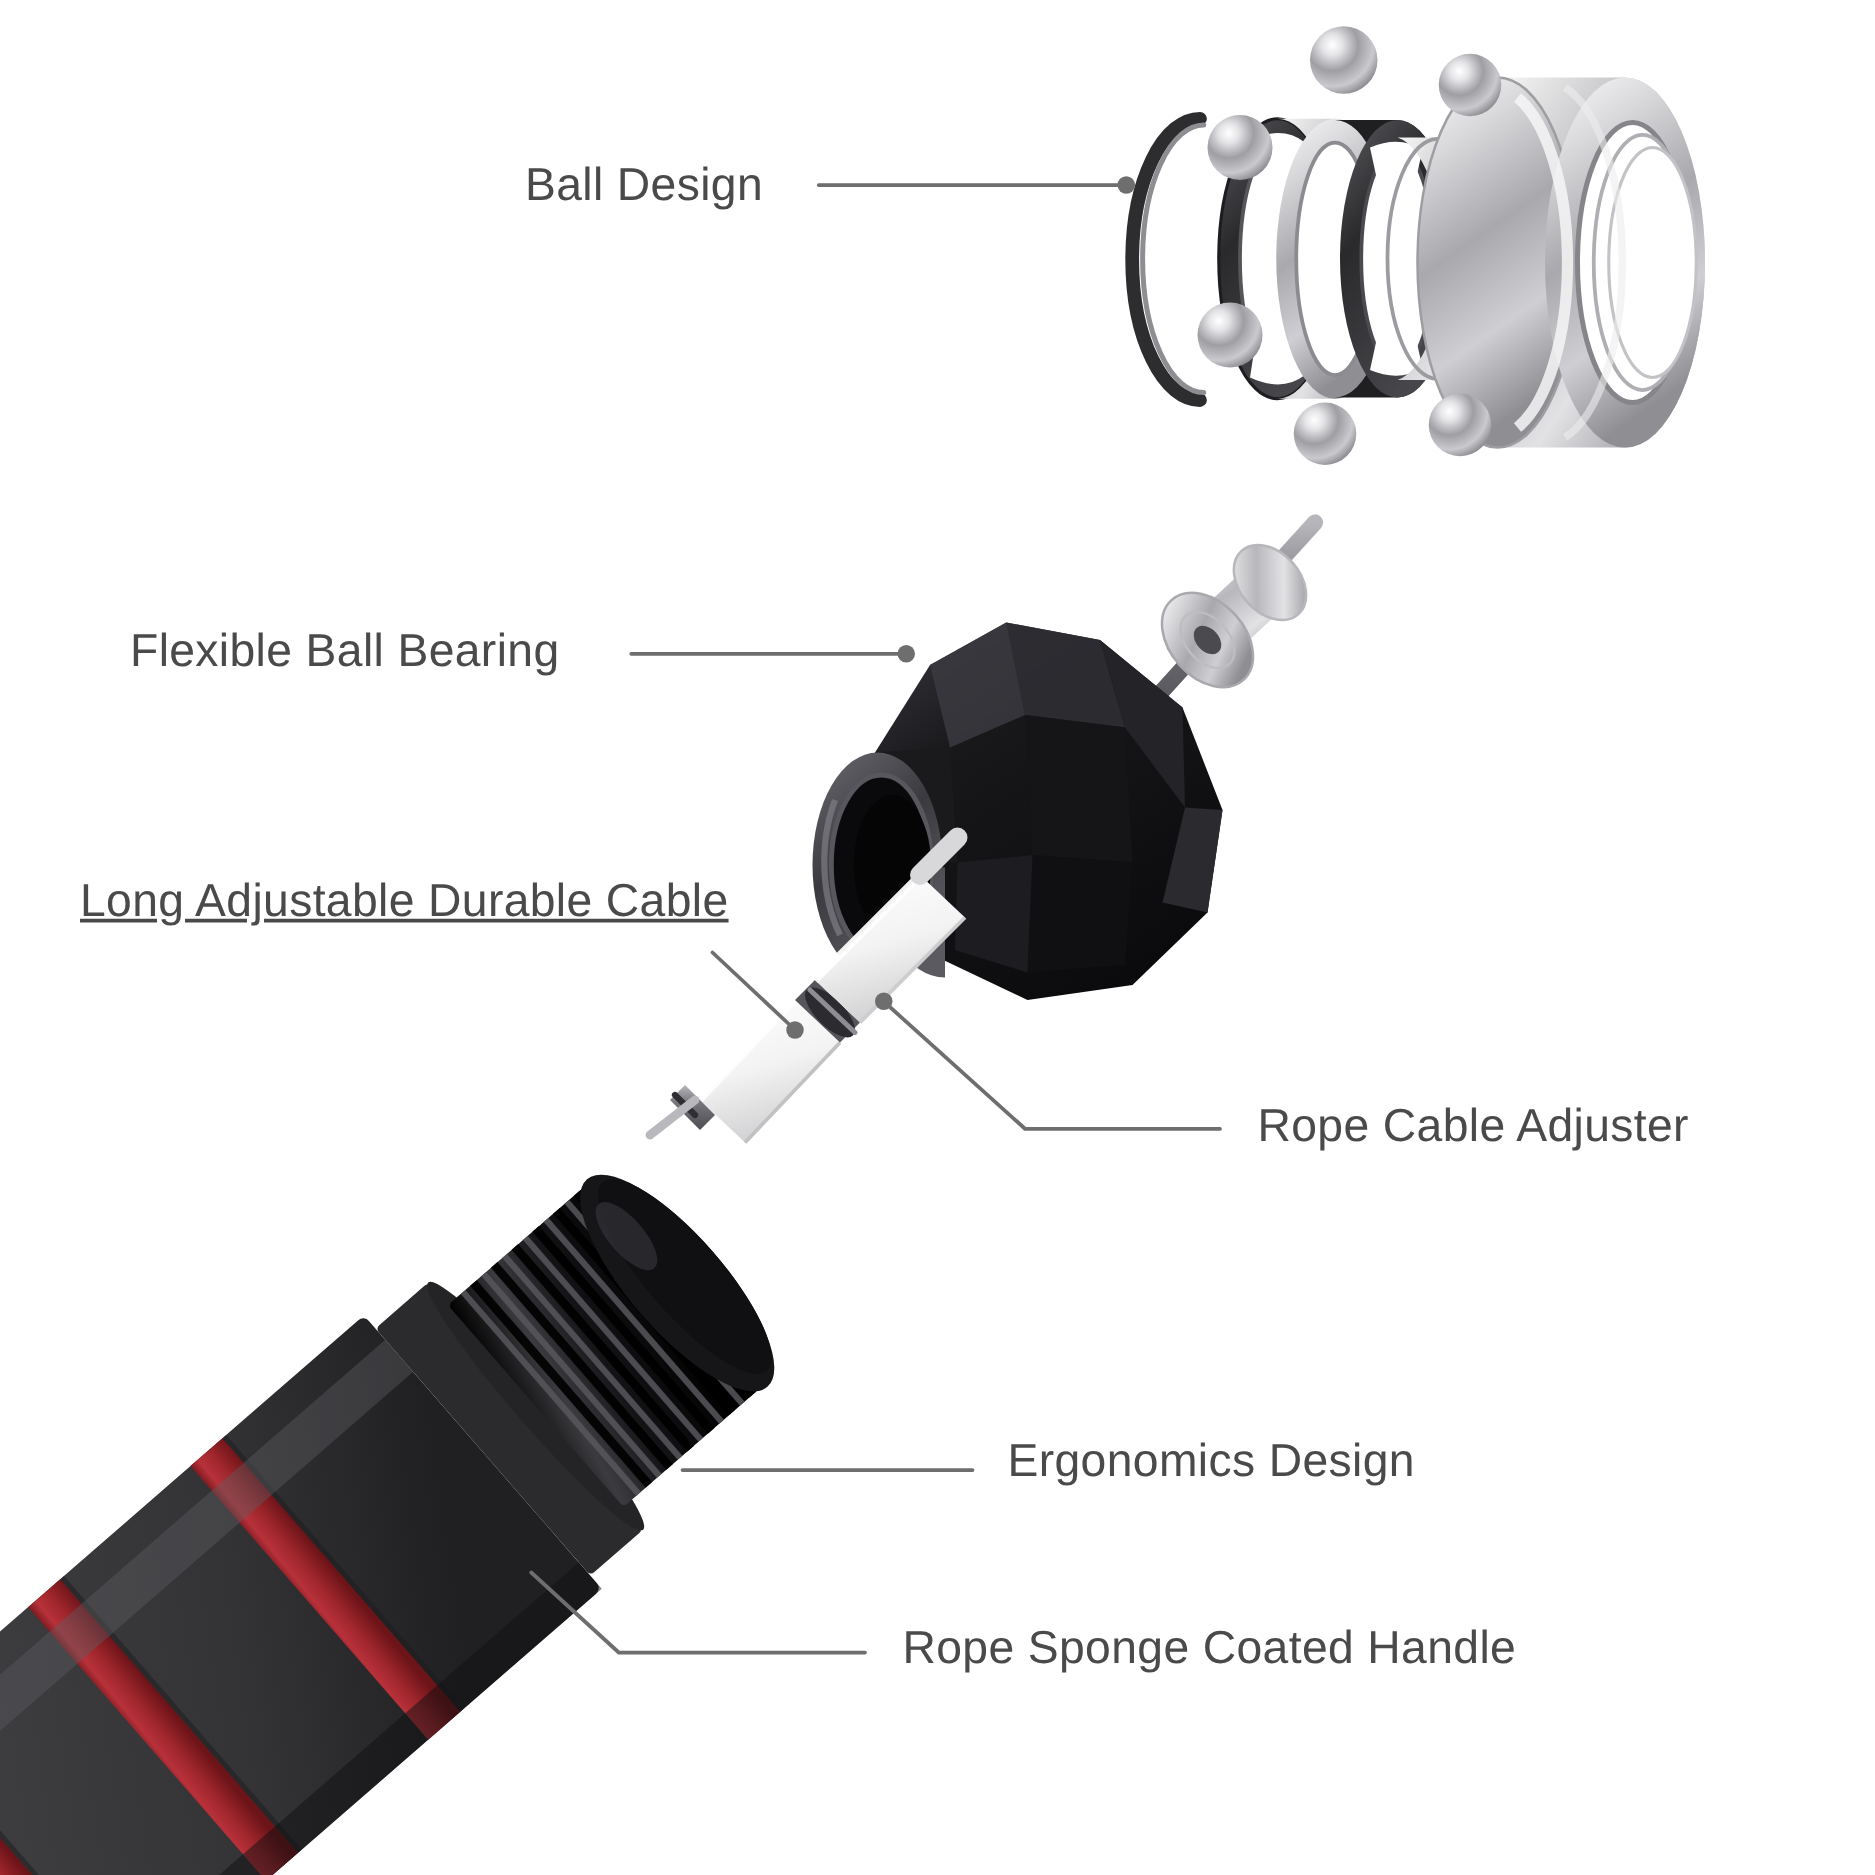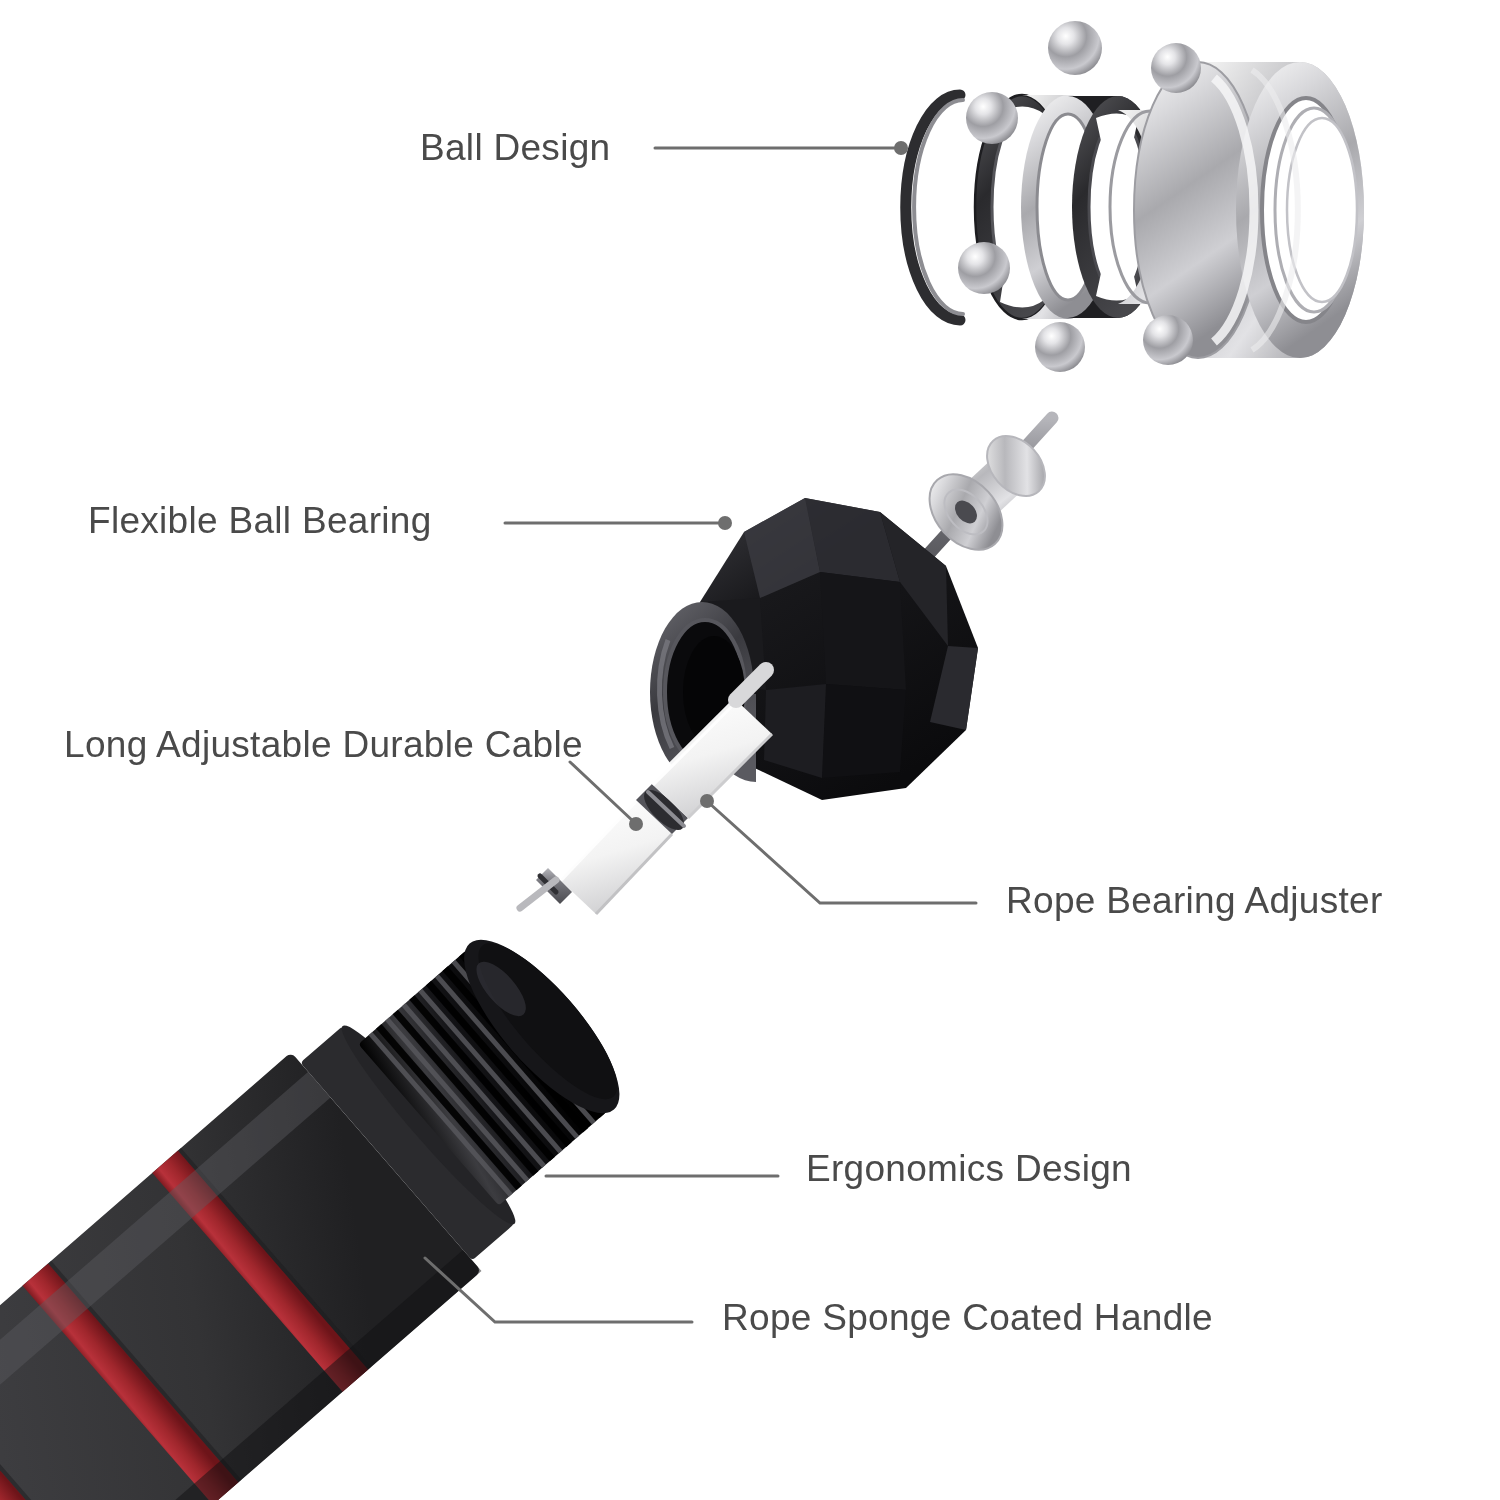--- a/index.html
+++ b/index.html
@@ -330,23 +330,23 @@
     <g fill="#6e6e6e">
       <circle cx="901" cy="148" r="7"></circle>
       <circle cx="725" cy="523" r="7"></circle>
       <circle cx="636" cy="824" r="7"></circle>
       <circle cx="707" cy="801" r="7"></circle>
     </g>
   </svg>
 
   <div class="label" style="left:420px; top:127px;">Ball Design</div>
 
-  <div class="label" style="left:88px; top:500px;">Flexible Ball Bearing</div>
-
-  <div class="label" style="left:64px; top:724px;">Long Adjustable Durable Cable</div>
-
-  <div class="label" style="left:1006px; top:880px;">Rope Bearing Adjuster</div>
+  <div class="label" style="left:104px; top:500px;">Flexible Ball Bearing</div>
+
+  <div class="label" style="left:64px; top:700px;text-decoration:underline;">Long Adjustable Durable Cable</div>
+
+  <div class="label" style="left:1006px; top:880px;">Rope Cable Adjuster</div>
 
   <div class="label" style="left:806px; top:1148px;">Ergonomics Design</div>
 
   <div class="label" style="left:722px; top:1297px;">Rope Sponge Coated Handle</div>
 
 </div>
 
 </body></html>

